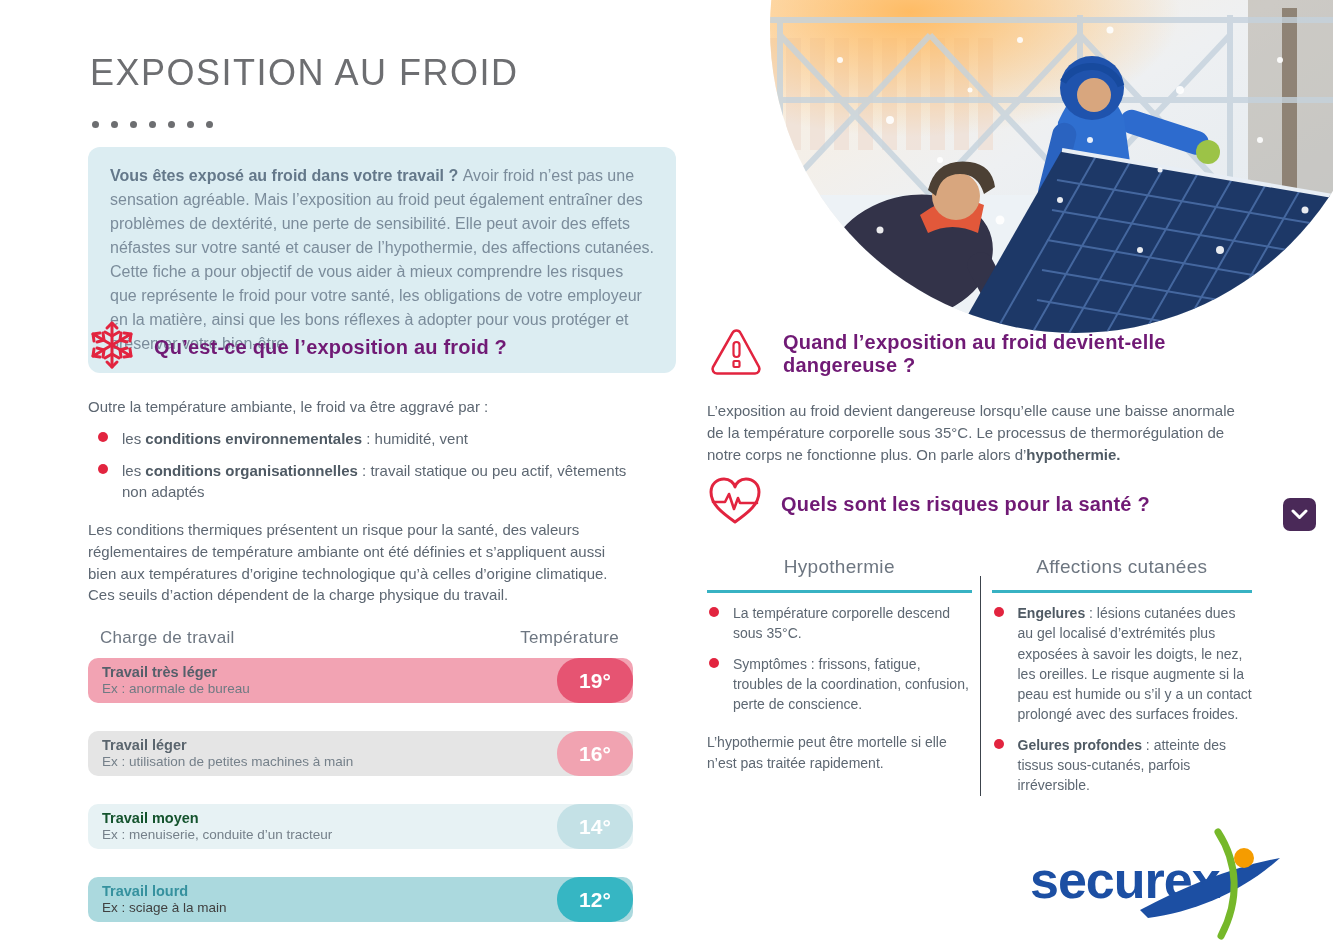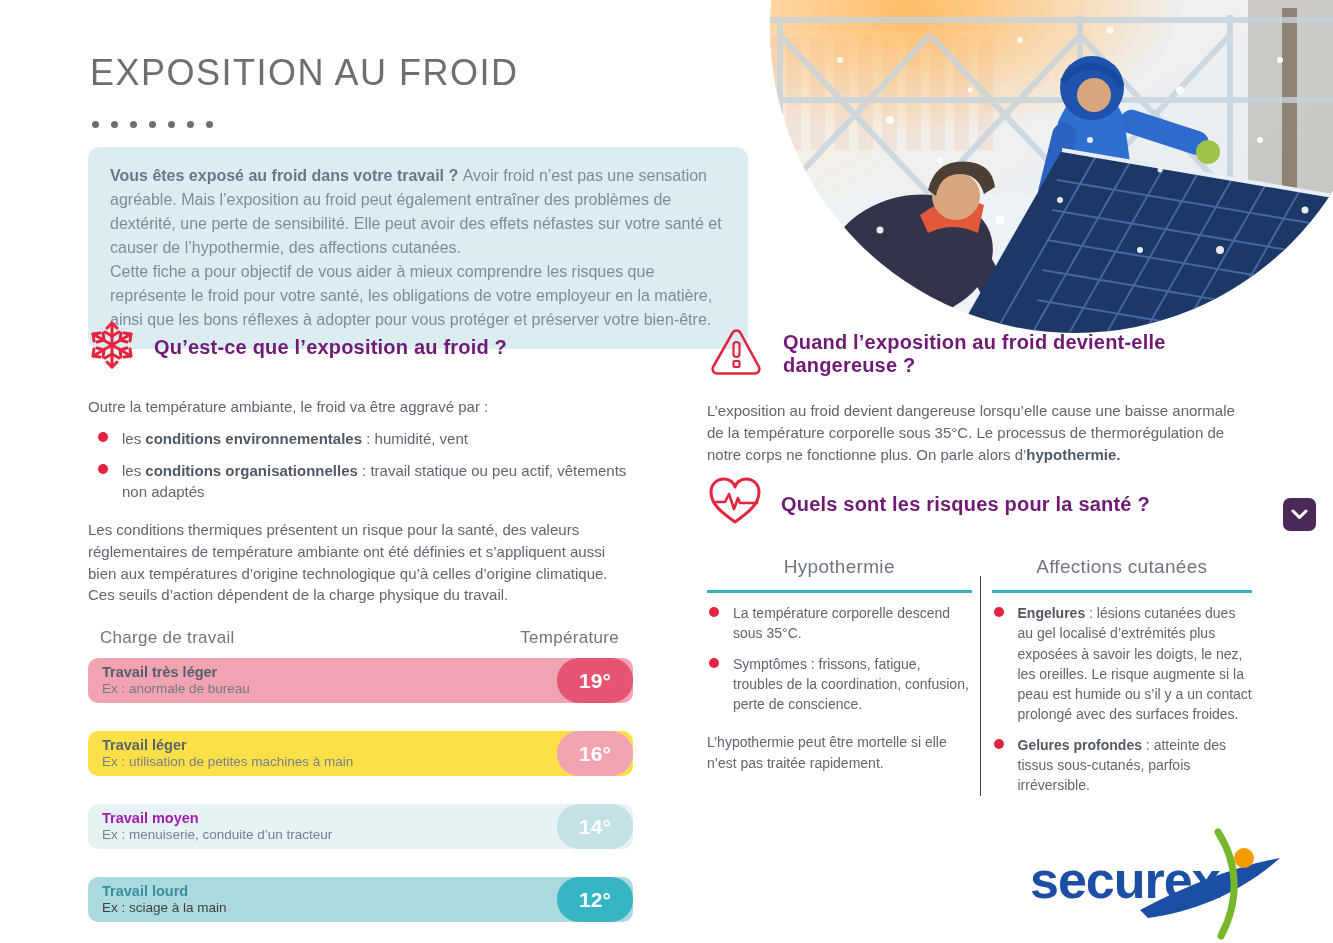--- a/index.html
+++ b/index.html
@@ -11,21 +11,21 @@
   
   .photo { position:absolute; top:0; right:0; }
 
   
   .title { position:absolute; left:90px; top:52px; font-size:36px; font-weight:300;
            letter-spacing:1.5px; color:#6d6e71; }
   .dots { position:absolute; left:92px; top:121px; display:flex; gap:12px; }
   .dots span { width:7px; height:7px; border-radius:50%; background:#6d6e71; display:block; }
 
   
-  .intro-box { position:absolute; left:88px; top:147px; width:660px; min-height:163px;
+  .intro-box { position:absolute; left:88px; top:147px; width:588px; min-height:163px;
                background:#dcedf2; border-radius:12px; padding:17px 22px;
                color:#7b8c9b; font-size:16px; line-height:1.5; }
   .intro-box strong { color:#64788a; }
 
   
   .sec { position:absolute; width:545px; }
   .sec-head { display:flex; align-items:center; gap:18px; margin-bottom:4px; }
   .sec-head h2 { color:#701a75; font-size:20px; font-weight:600; letter-spacing:.2px; }
   .sec-icon { flex:0 0 auto; }
   .body-text { color:#5d6772; font-size:15px; line-height:1.45; }
@@ -47,24 +47,24 @@
 
   .trow { position:relative; height:45px; border-radius:10px; margin-bottom:28px;
           padding:6px 90px 6px 14px; display:flex; flex-direction:column; justify-content:center; }
   .trow .t-title { font-size:14.5px; font-weight:bold; line-height:1.25; }
   .trow .t-ex { font-size:13.5px; line-height:1.25; }
   .t-badge { position:absolute; right:0; top:0; width:76px; height:45px; border-radius:22px;
              display:flex; align-items:center; justify-content:center;
              color:#ffffff; font-size:21px; font-weight:bold; }
   .trow-0 { background:#f2a3b3; } .trow-0 .t-badge { background:#e65472; }
   .trow-0 .t-title { color:#545f6a; } .trow-0 .t-ex { color:#6f7a83; }
-  .trow-1 { background:#fde047; } .trow-1 .t-badge { background:#f1a3b1; }
+  .trow-1 { background:#e5e5e5; } .trow-1 .t-badge { background:#f1a3b1; }
   .trow-1 .t-title { color:#5a656e; } .trow-1 .t-ex { color:#75808a; }
   .trow-2 { background:#e7f2f4; } .trow-2 .t-badge { background:#c4e1e6; }
-  .trow-2 .t-title { color:#a21caf; } .trow-2 .t-ex { color:#75808a; }
+  .trow-2 .t-title { color:#14532d; } .trow-2 .t-ex { color:#75808a; }
   .trow-3 { background:#abd9de; } .trow-3 .t-badge { background:#36b6c3; }
   .trow-3 .t-title { color:#35919e; } .trow-3 .t-ex { color:#404040; }
   .trow-4 { background:#3bb9c5; } .trow-4 .t-badge { background:#2b8b96; }
   .trow-4 .t-title { color:#ffffff; } .trow-4 .t-ex { color:#eafafb; }
 
   
   .sec-danger { left:707px; top:328px; }
   .sec-danger .body-text { margin-top:20px; }
   .sec-danger strong { color:#4f5a64; }
 

